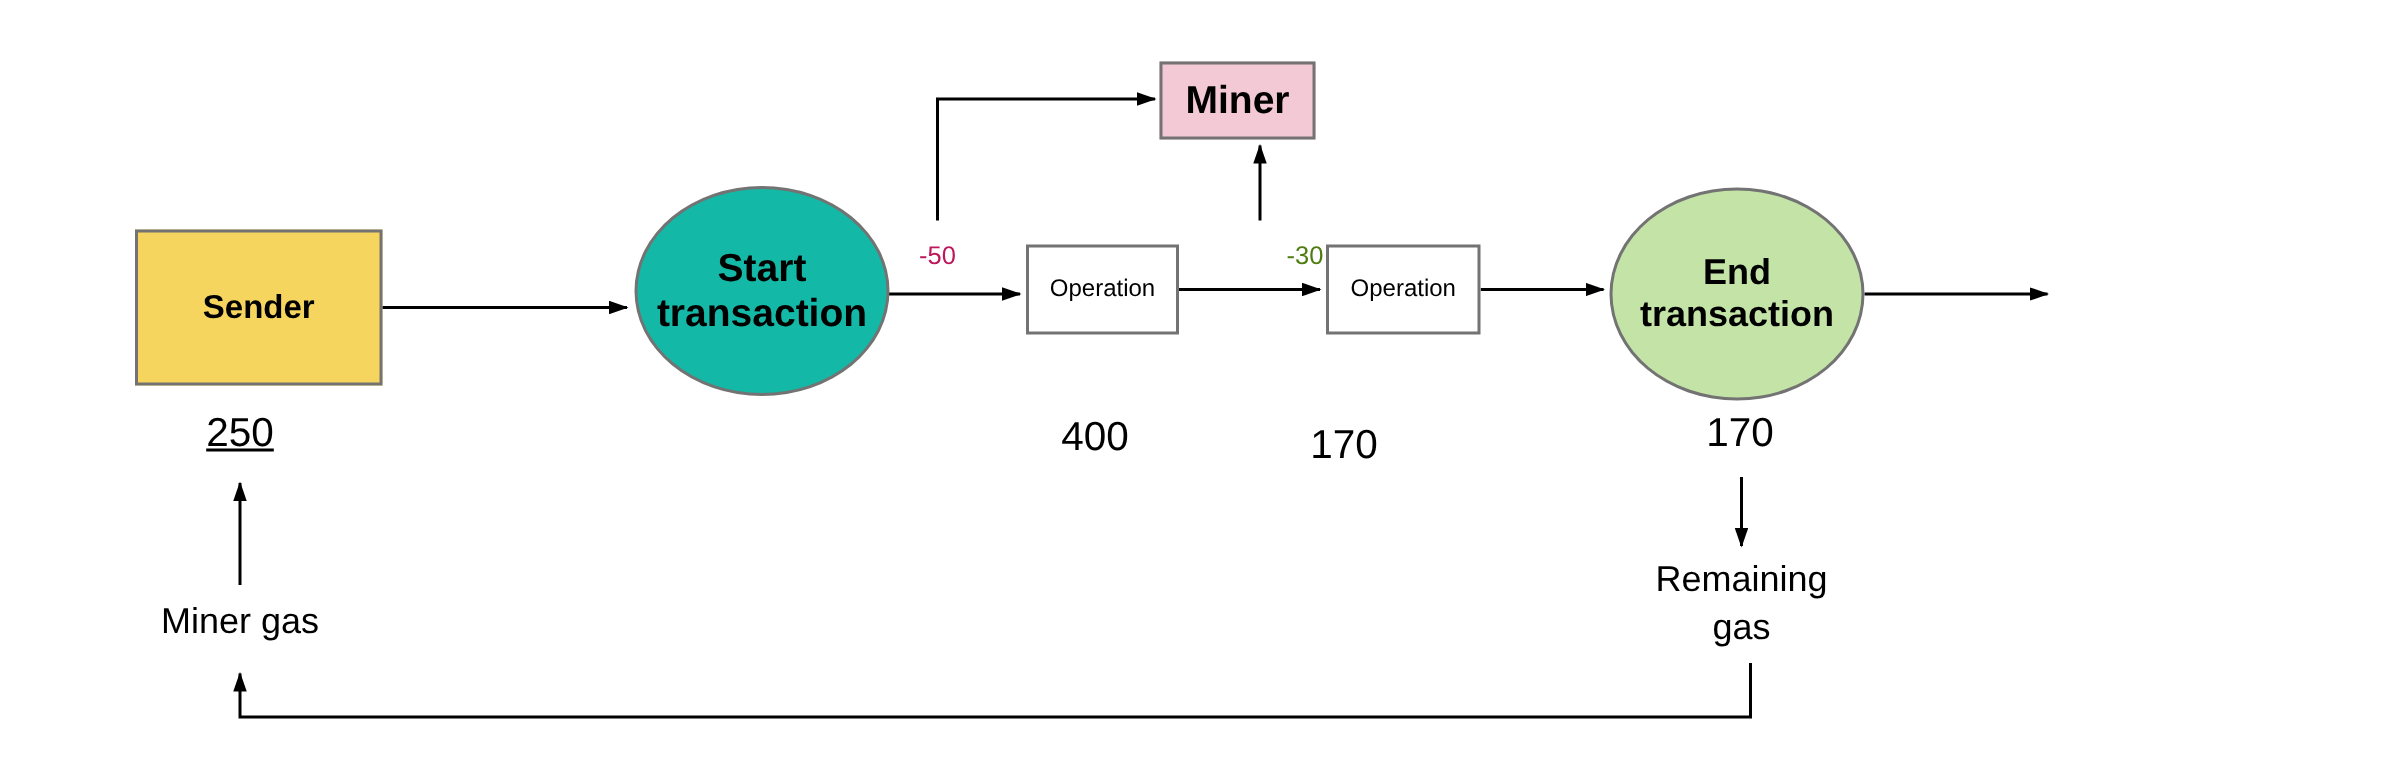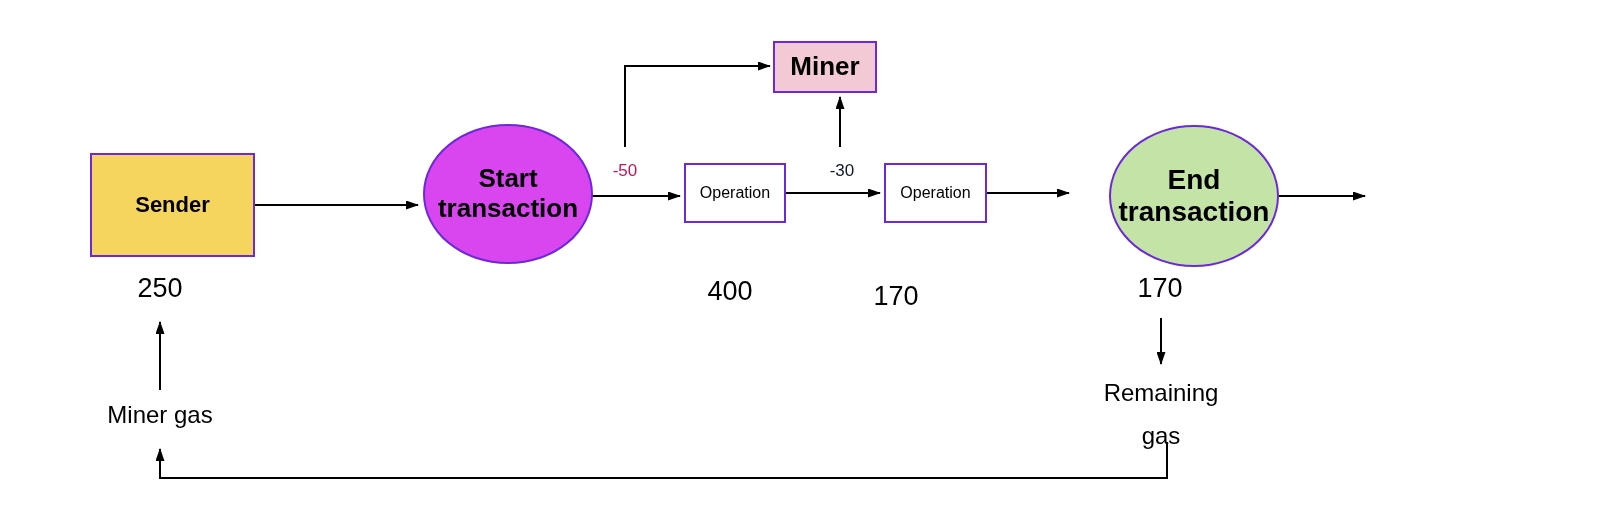--- a/index.html
+++ b/index.html
@@ -25,51 +25,51 @@
     stroke-width: 2;
     fill: none;
   }
 
   .node {
     position: absolute;
     display: flex;
     align-items: center;
     justify-content: center;
     text-align: center;
-    border: 2px solid #6d28d9;
+    border: 2px solid #737373;
     background: #ffffff;
     line-height: 1.15;
   }
   .node span { display: block; }
 
   .node.bold { font-weight: bold; }
 
   .ellipse { border-radius: 50%; }
 
   .sender    { left: 90px;   top: 153px; width: 165px; height: 104px; font-size: 22px; }
   .receiver  { left: 1369px; top: 142px; width: 142px; height: 103px; font-size: 26px; }
   .miner     { left: 773px;  top: 41px;  width: 104px; height: 52px;  font-size: 26px; }
   .op1       { left: 684px;  top: 163px; width: 102px; height: 60px;  font-size: 16px; }
   .op2       { left: 884px;  top: 163px; width: 103px; height: 60px;  font-size: 16px; }
   .start-tx  { left: 423px;  top: 124px; width: 170px; height: 140px; font-size: 26px; }
-  .end-tx    { left: 1109px; top: 125px; width: 170px; height: 142px; font-size: 28px; }
+  .end-tx    { left: 1073px; top: 125px; width: 170px; height: 142px; font-size: 24px; }
   .start-tx span, .end-tx span { width: 152px; }
 
   .label {
     position: absolute;
     transform: translateX(-50%);
     white-space: nowrap;
     text-align: center;
   }
   .gas-num { font-size: 27px; }
   .deduction { font-size: 17px; font-weight: normal; }
   .annot { font-size: 24px; }
-  .annot.wrap { white-space: normal; width: 140px; line-height: 43px; }
+  .annot.wrap { white-space: normal; width: 140px; line-height: 32px; }
 
-  .v250 { left: 160px;  top: 273px; }
+  .v250 { left: 160px;  top: 273px; text-decoration: underline; }
   .v200 { left: 730px;  top: 276px; }
   .v170a { left: 896px; top: 281px; }
   .v170b { left: 1160px; top: 273px; }
   .d50 { left: 625px; top: 161px; }
   .d30 { left: 842px; top: 161px; }
   .start-gas { left: 160px; top: 401px; }
   .remaining-gas { left: 1161px; top: 371px; }
 </style>
 </head>
 <body>
@@ -92,21 +92,21 @@
     <path class="conn" d="M1243,196 H1365" marker-end="url(#arrow)"></path>
     <path class="conn" d="M1161,318 V364" marker-end="url(#arrow)"></path>
     <path class="conn" d="M1167,442 V478 H160 V449" marker-end="url(#arrow)"></path>
     <path class="conn" d="M160,390 V322" marker-end="url(#arrow)"></path>
   </svg>
 
   <div class="node bold sender" style="background-color: rgb(246, 213, 95);">
     <span>Sender</span>
   </div>
 
-  <div class="node bold ellipse start-tx" style="background-color: #d946ef;">
+  <div class="node bold ellipse start-tx" style="background-color: #14b8a6;">
     <span>Start transaction</span>
   </div>
 
   <div class="node op1">
     <span>Operation</span>
   </div>
 
   <div class="node op2">
     <span>Operation</span>
   </div>
@@ -123,19 +123,19 @@
   <div class="label gas-num v250">250</div>
 
   <div class="label gas-num v200">400</div>
 
   <div class="label gas-num v170a">170</div>
 
   <div class="label gas-num v170b">170</div>
 
   <div class="label deduction d50" style="color: #be185d;">-50</div>
 
-  <div class="label deduction d30" style="color: #0f172a;">-30</div>
+  <div class="label deduction d30" style="color: #4d7c0f; margin-left: 28px;">-30</div>
 
   <div class="label annot start-gas">Miner gas</div>
 
   <div class="label annot wrap remaining-gas">Remaining gas</div>
 
 </div>
 
 </body></html>

